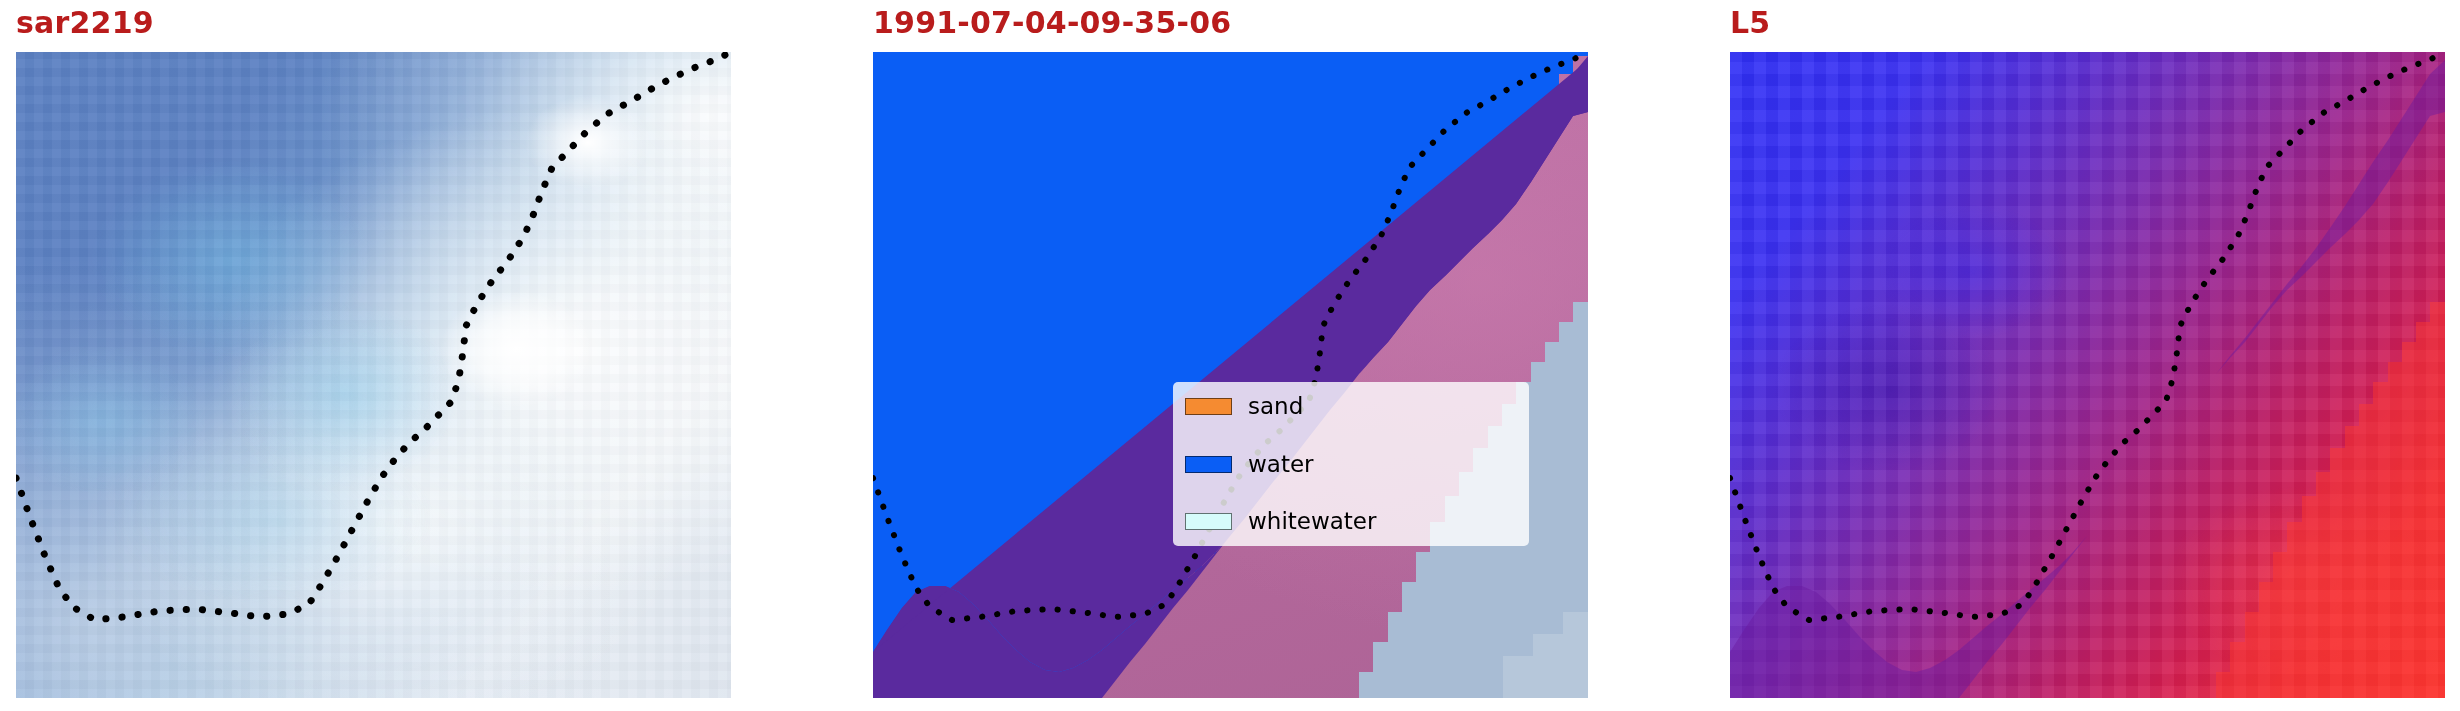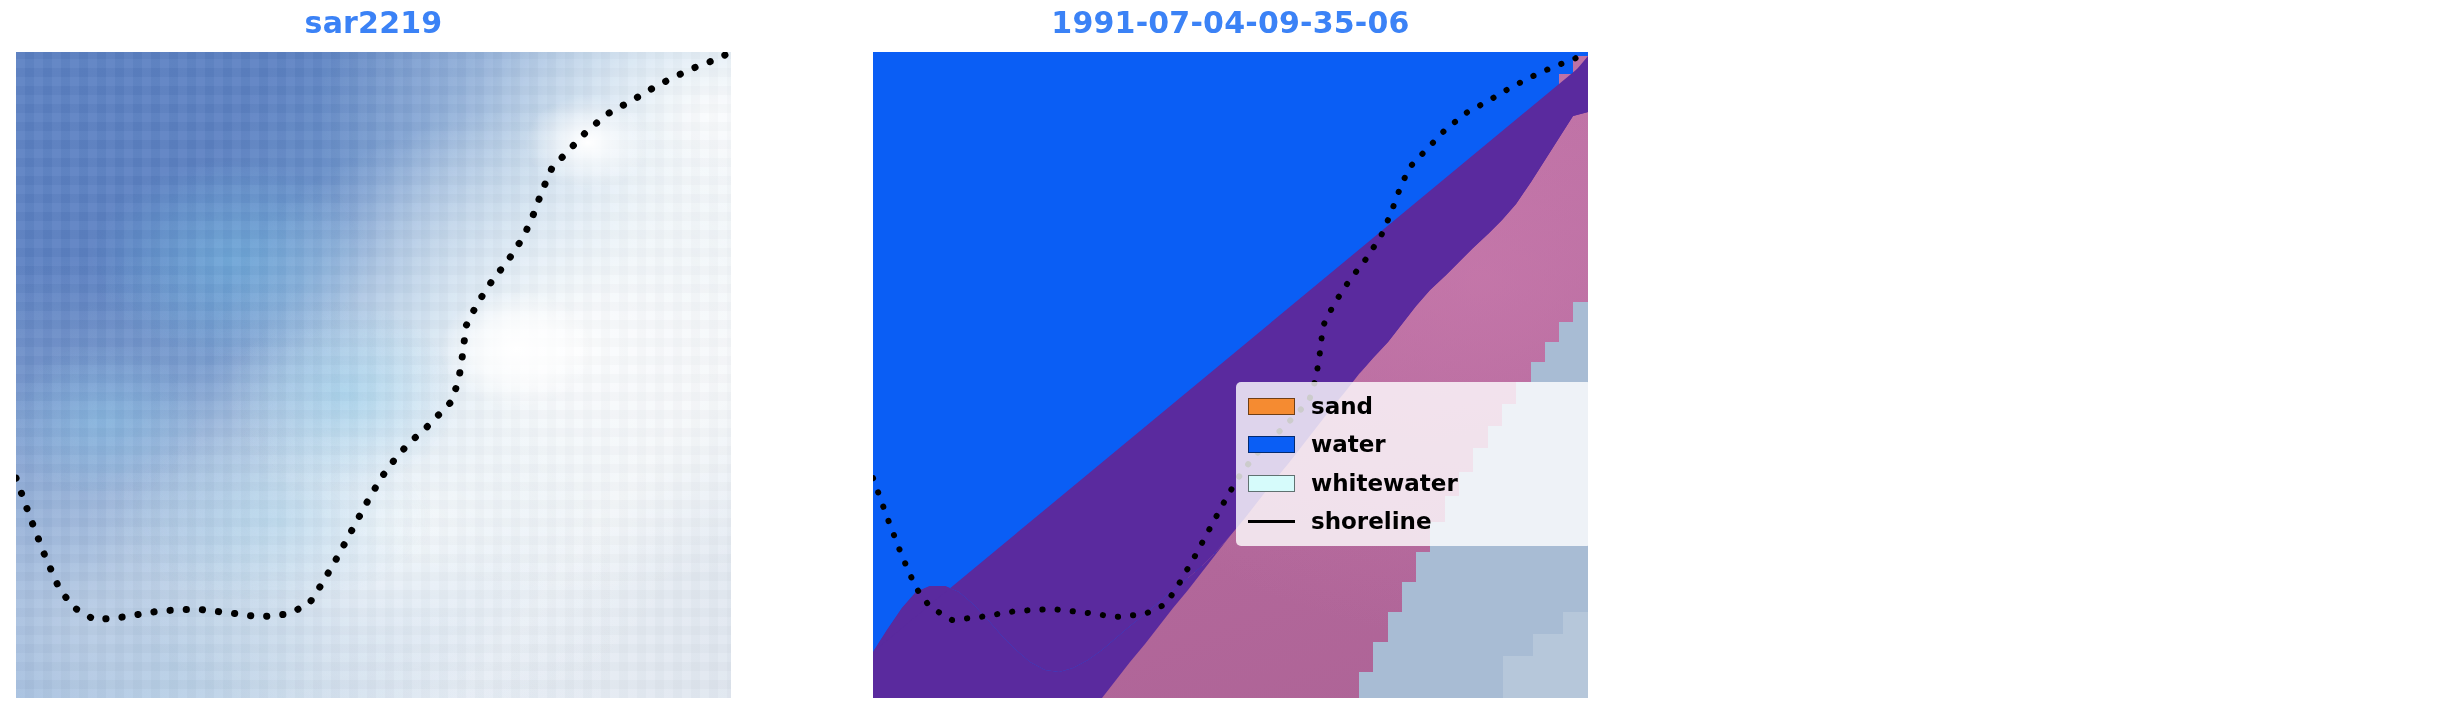--- a/index.html
+++ b/index.html
@@ -3,21 +3,21 @@
 <meta charset="utf-8">
 <style>
   html,body{margin:0;padding:0;background:#ffffff;}
   body{width:2460px;height:711px;font-family:"DejaVu Sans","Liberation Sans",sans-serif;overflow:hidden;}
 
   #figure{position:relative;width:2460px;height:711px;background:#ffffff;}
 
   .panel{position:absolute;top:0;height:711px;}
   .panel-title{
     position:absolute;left:0;right:0;top:6px;
-    text-align:center;font-weight:bold;font-size:30px;color:#3b82f6;
+    text-align:left;font-weight:bold;font-size:30px;color:#b91c1c;
     letter-spacing:0.2px;line-height:34px;white-space:nowrap;
   }
   .axes{position:absolute;top:52px;overflow:hidden;background:#ffffff;}
 
   .raster{position:absolute;inset:0;}
   .layer{position:absolute;inset:0;}
 
   
   .p1-base{
     background:
@@ -181,33 +181,69 @@
         <path class="shoreline-path thin" d="M0,426 L14,465 L29,504 L43,536 L57,555 L79,568 L107,565 L143,559
                  L179,557 L215,561 L243,565 L272,562 L293,552 L307,530 L322,504
                  L336,478 L350,452 L365,426 L379,407 L393,391 L408,378 L436,349
                  L443,326 L447,300 L450,274 L461,252 L476,229 L493,207 L508,184
                  L518,161 L526,139 L536,116 L554,97 L572,78 L593,61 L615,49
                  L637,36 L658,25 L680,15 L701,7 L715,0"></path>
       </svg>
     </div>
   </div>
 
-
-  <div class="legend" id="legend-box" style="left: 1236px; top: 382px; width: 356px; height: 164px; font-weight: bold;">
+  <div class="panel" style="left:1730px;width:715px;">
+    <div class="panel-title">L5</div>
+    <div class="axes" style="left:0;width:715px;height:646px;">
+      <div class="raster">
+        <div class="layer p3-base"></div>
+        <div class="layer p3-deep"></div>
+        <div class="layer p3-tex"></div>
+
+        <svg class="layer" viewBox="0 0 715 646" preserveAspectRatio="none" style="opacity:.45">
+          <path d="M0,600 L14,578 L29,556 L43,540 L57,534 L72,534 L86,540 L100,552
+                   L115,568 L129,584 L143,598 L157,610 L172,618 L186,620 L200,616
+                   L215,608 L229,598 L243,586 L257,574 L272,562 L286,550 L300,538
+                   L315,526 L329,514 L343,500 L357,484 L372,466 L386,448 L400,430
+                   L415,412 L429,394 L443,376 L457,358 L472,340 L486,322 L500,306
+                   L515,290 L529,272 L543,254 L557,238 L572,224 L586,210 L600,196
+                   L615,182 L629,168 L643,152 L658,130 L672,108 L686,86 L700,64
+                   L715,60 L715,8 L700,22 L686,44 L672,66 L658,88 L643,110 L629,132
+                   L615,154 L600,176 L586,196 L572,214 L557,232 L543,250 L529,268
+                   L515,286 L500,304 L486,322 L472,340 L457,358 L443,376 L429,394
+                   L415,412 L400,430 L386,448 L372,466 L357,484 L343,502 L329,520
+                   L315,538 L300,556 L286,574 L272,592 L257,610 L243,628 L229,646
+                   L0,646 Z" fill="#6a1aa0"></path>
+          <path d="M715,646 L715,250 L700,250 L700,270 L686,270 L686,290 L672,290
+                   L672,310 L658,310 L658,330 L643,330 L643,352 L629,352 L629,374
+                   L615,374 L615,396 L600,396 L600,420 L586,420 L586,444 L572,444
+                   L572,470 L557,470 L557,500 L543,500 L543,530 L529,530 L529,560
+                   L515,560 L515,590 L500,590 L500,620 L486,620 L486,646 Z" fill="#ff3a2e"></path>
+        </svg>
+      </div>
+
+      <svg class="shoreline-svg" viewBox="0 0 715 646" preserveAspectRatio="none">
+        <path class="shoreline-path thin" d="M0,426 L14,465 L29,504 L43,536 L57,555 L79,568 L107,565 L143,559
+                 L179,557 L215,561 L243,565 L272,562 L293,552 L307,530 L322,504
+                 L336,478 L350,452 L365,426 L379,407 L393,391 L408,378 L436,349
+                 L443,326 L447,300 L450,274 L461,252 L476,229 L493,207 L508,184
+                 L518,161 L526,139 L536,116 L554,97 L572,78 L593,61 L615,49
+                 L637,36 L658,25 L680,15 L701,7 L715,0"></path>
+      </svg>
+    </div>
+  </div>
+
+  <div class="legend" id="legend-box" style="left: 1173px; top: 382px; width: 356px; height: 164px;">
       <div class="legend-row">
         <span class="legend-swatch" style="background: rgb(245, 139, 49);"></span>
         <span class="legend-label">sand</span>
       </div>
       <div class="legend-row">
         <span class="legend-swatch" style="background: rgb(10, 94, 245);"></span>
         <span class="legend-label">water</span>
       </div>
       <div class="legend-row">
         <span class="legend-swatch" style="background: rgb(214, 251, 251);"></span>
         <span class="legend-label">whitewater</span>
       </div>
-      <div class="legend-row">
-        <span class="legend-line"></span>
-        <span class="legend-label">shoreline</span>
-      </div>
     </div>
 
 </div>
 
 </body></html>

